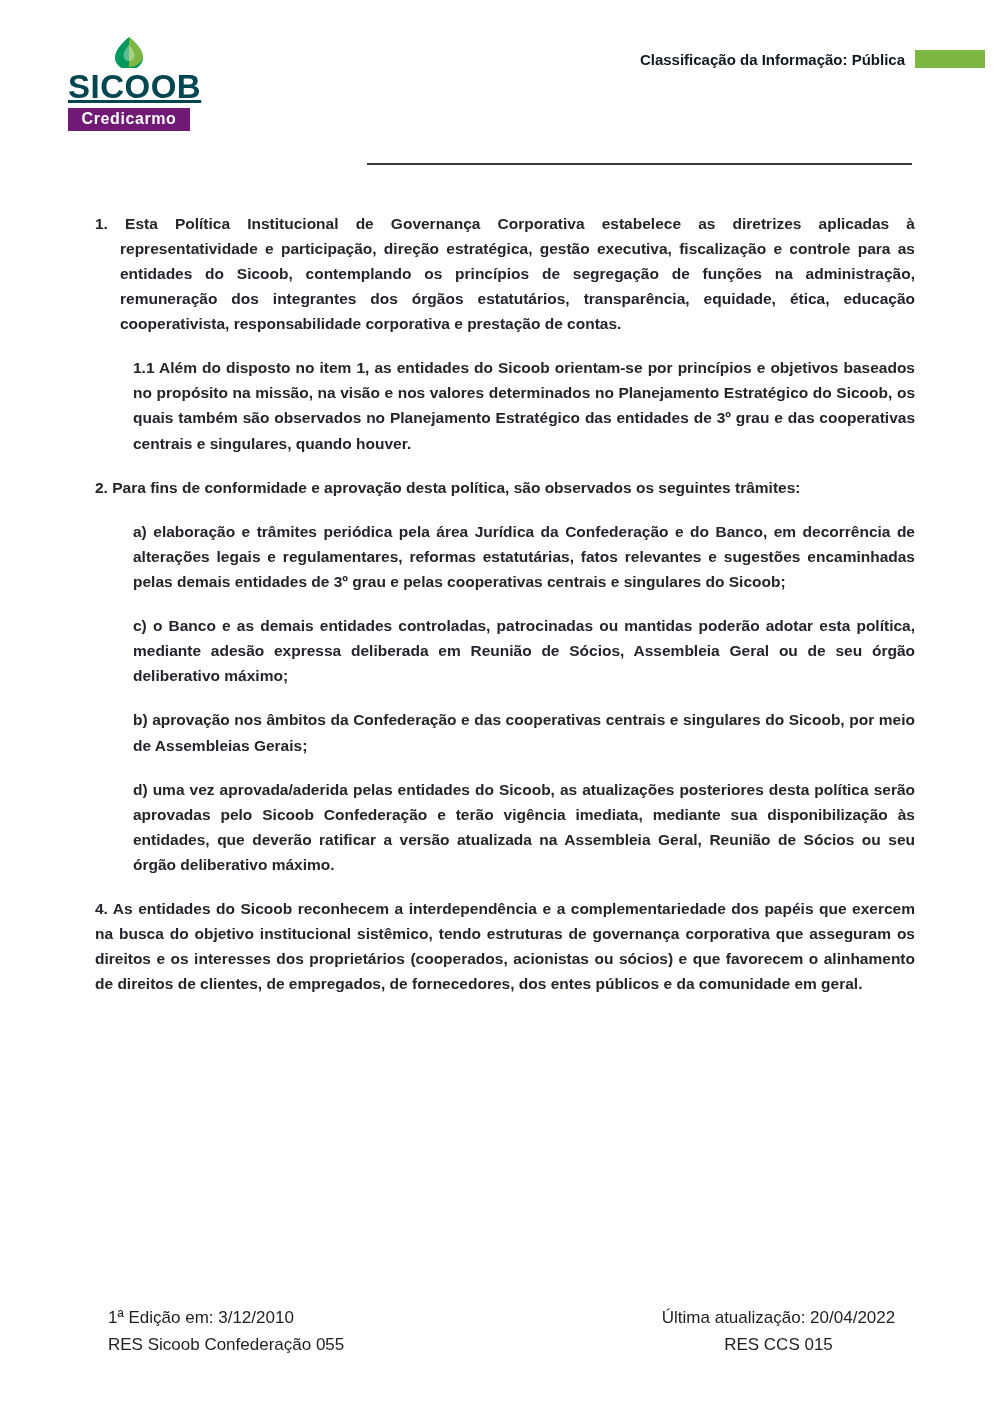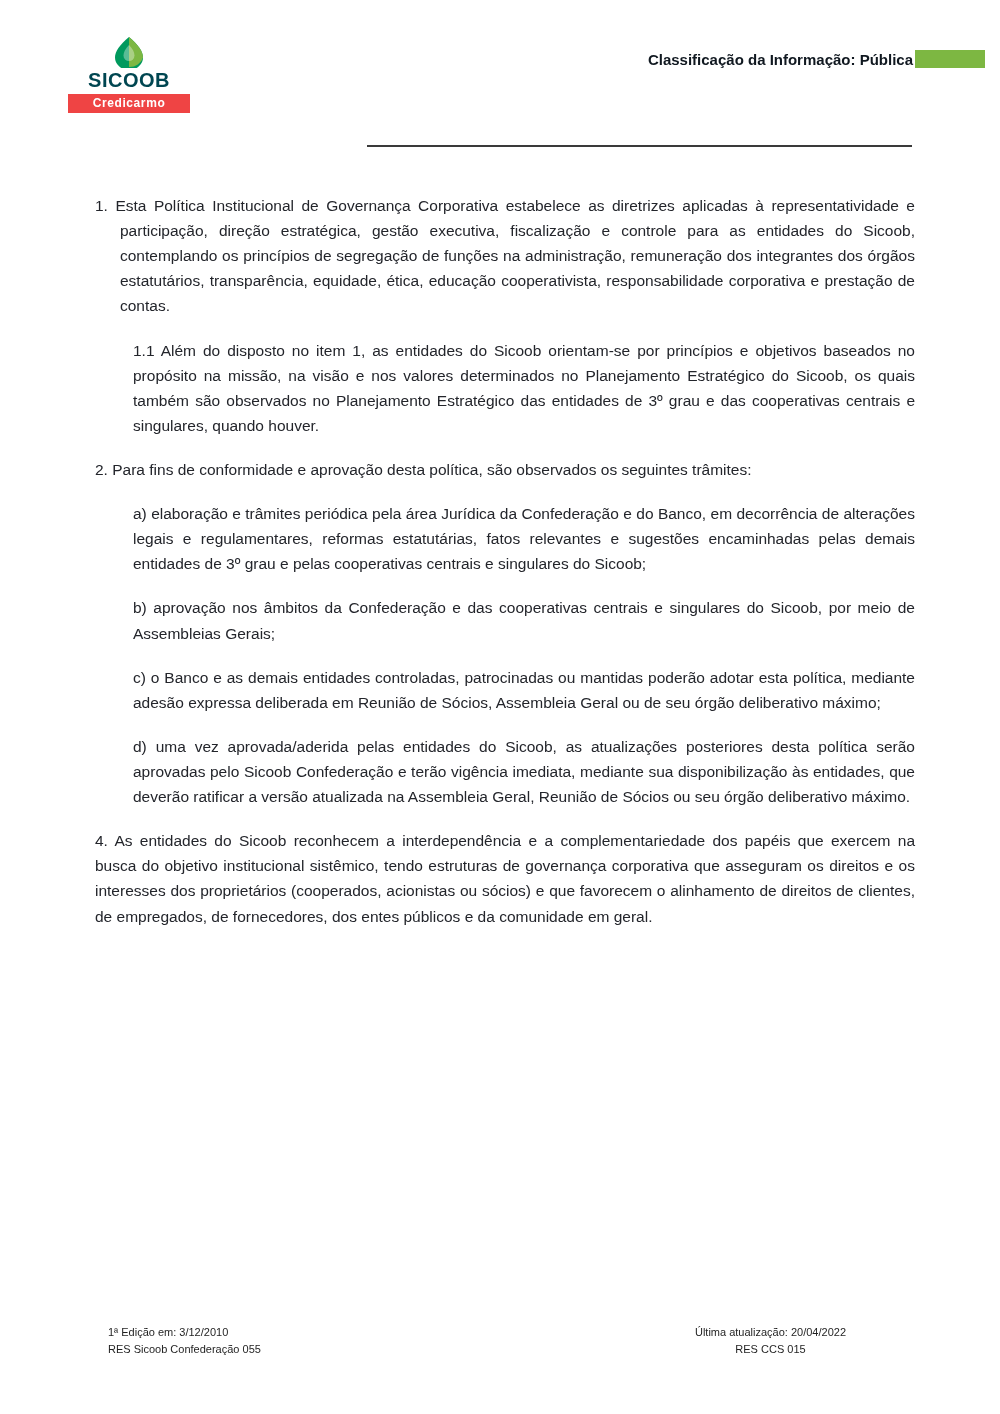--- a/index.html
+++ b/index.html
@@ -18,39 +18,40 @@
   
   .page-header {
     display: flex;
     justify-content: space-between;
     align-items: flex-start;
     padding: 36px 15px 0 68px;
   }
   .logo { width: 122px; text-align: center; }
   .leaf { display: block; margin: 0 auto 2px; width: 34px; height: 32px; }
   .brand {
-    font-size: 20px;
+    font-size: 33px;
     font-weight: 800;
     letter-spacing: 0.5px;
     color: #004651;
     line-height: 1.05;
+    text-decoration: underline;
   }
   .sub-brand {
     margin-top: 3px;
-    background: #ef4444;
+    background: #701a75;
     color: #ffffff;
-    font-size: 12px;
+    font-size: 16px;
     font-weight: 700;
     letter-spacing: 0.6px;
     padding: 2px 0 3px;
   }
   .classification {
     display: flex;
     align-items: center;
-    gap: 2px;
+    gap: 10px;
     margin-top: 14px;
   }
   .classification-text {
     font-size: 15px;
     font-weight: 700;
     color: #101820;
     white-space: nowrap;
   }
   .classification-badge {
     display: inline-block;
@@ -74,34 +75,35 @@
     border-bottom: 2px solid #3a3a3a;
     margin: 32px 88px 0 auto;
   }
 
   
   .doc-body {
     margin: 46px 85px 8px 95px;
     font-size: 15.5px;
     line-height: 1.62;
     text-align: justify;
+    font-weight: bold;
   }
   .para { margin: 0 0 19px 0; }
   .para.hang { padding-left: 25px; text-indent: -25px; }
   .para.sub { margin-left: 38px; }
   .para.gap-top { margin-top: 14px; }
 
   
   .page-footer {
     position: absolute;
     left: 108px;
-    right: 96px;
+    right: 88px;
     bottom: 56px;
     display: flex;
-    font-size: 11px;
+    font-size: 17px;
     line-height: 1.55;
     color: #1f1f1f;
   }
   .footer-right { margin-left: auto; width: 267px; text-align: center; }
 </style>
 </head>
 <body>
 
 <div class="page">
 
@@ -124,22 +126,22 @@
     </div>
   </header>
 
   <div class="title-rule"></div>
 
   <main class="doc-body">
     <p class="para hang">1.  Esta Política Institucional de Governança Corporativa estabelece as diretrizes aplicadas à representatividade e participação, direção estratégica, gestão executiva, fiscalização e controle para as entidades do Sicoob, contemplando os princípios de segregação de funções na administração, remuneração dos integrantes dos órgãos estatutários, transparência, equidade, ética, educação cooperativista, responsabilidade corporativa e prestação de contas.</p>
     <p class="para sub">1.1 Além do disposto no item 1, as entidades do Sicoob orientam-se por princípios e objetivos baseados no propósito na missão, na visão e nos valores determinados no Planejamento Estratégico do Sicoob, os quais também são observados no Planejamento Estratégico das entidades de 3º grau e das cooperativas centrais e singulares, quando houver.</p>
     <p class="para gap-top">2.  Para fins de conformidade e aprovação desta política, são observados os seguintes trâmites:</p>
     <p class="para sub gap-top">a) elaboração e trâmites periódica pela área Jurídica da Confederação e do Banco, em decorrência de alterações legais e regulamentares, reformas estatutárias, fatos relevantes e sugestões encaminhadas pelas demais entidades de 3º grau e pelas cooperativas centrais e singulares do Sicoob;</p>
+    <p class="para sub gap-top">c) o Banco e as demais entidades controladas, patrocinadas ou mantidas poderão adotar esta política, mediante adesão expressa deliberada em Reunião de Sócios, Assembleia Geral ou de seu órgão deliberativo máximo;</p>
     <p class="para sub gap-top">b) aprovação nos âmbitos da Confederação e das cooperativas centrais e singulares do Sicoob, por meio de Assembleias Gerais;</p>
-    <p class="para sub gap-top">c) o Banco e as demais entidades controladas, patrocinadas ou mantidas poderão adotar esta política, mediante adesão expressa deliberada em Reunião de Sócios, Assembleia Geral ou de seu órgão deliberativo máximo;</p>
     <p class="para sub gap-top">d) uma vez aprovada/aderida pelas entidades do Sicoob, as atualizações posteriores desta política serão aprovadas pelo Sicoob Confederação e terão vigência imediata, mediante sua disponibilização às entidades, que deverão ratificar a versão atualizada na Assembleia Geral, Reunião de Sócios ou seu órgão deliberativo máximo.</p>
     <p class="para">4. As entidades do Sicoob reconhecem a interdependência e a complementariedade dos papéis que exercem na busca do objetivo institucional sistêmico, tendo estruturas de governança corporativa que asseguram os direitos e os interesses dos proprietários (cooperados, acionistas ou sócios) e que favorecem o alinhamento de direitos de clientes, de empregados, de fornecedores, dos entes públicos e da comunidade em geral.</p>
   </main>
 
   <footer class="page-footer">
     <div class="footer-left">
       <div>1ª Edição em: 3/12/2010</div>
       <div>RES Sicoob Confederação 055</div>
     </div>
     <div class="footer-right">

